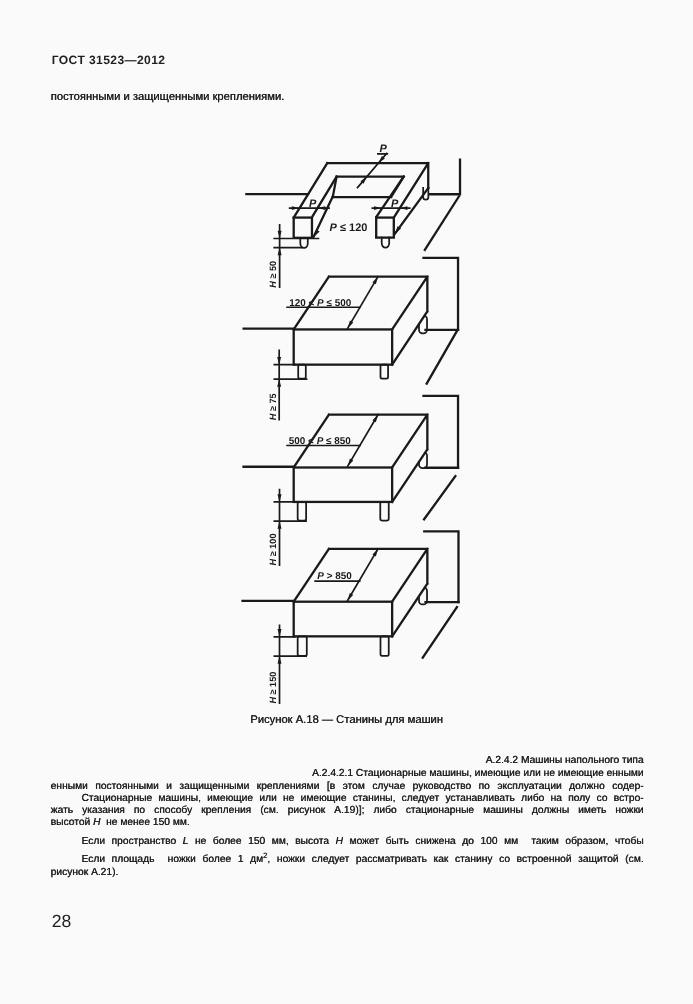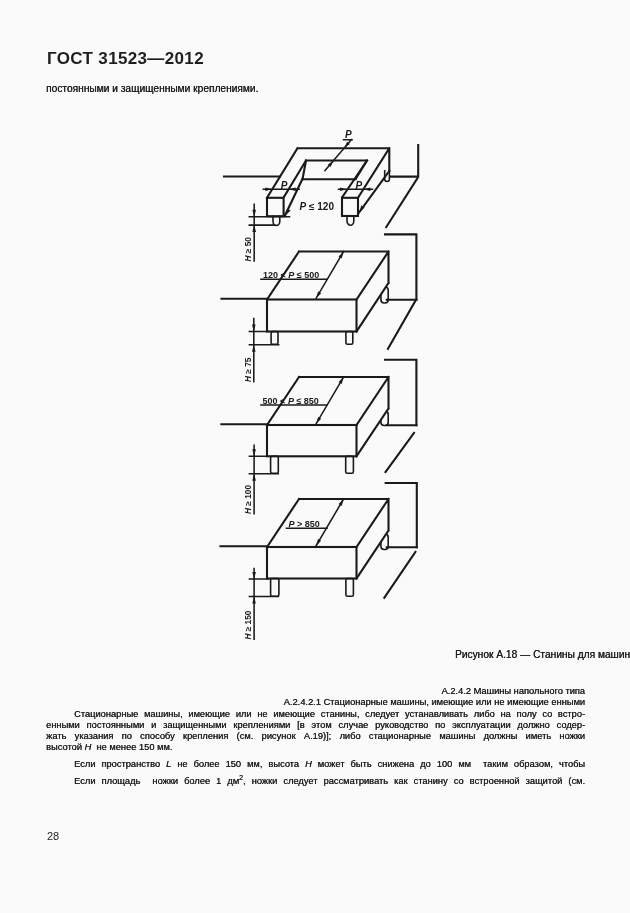--- a/index.html
+++ b/index.html
@@ -8,21 +8,21 @@
 .txt{font-size:10.2px;line-height:12.2px;width:539px;left:46px;text-shadow:0.3px 0 0 currentColor;}
 .jl{text-align:justify;text-align-last:justify;}
 .sm{font-size:9.3px;line-height:11.3px;}
 .sm .ind{padding-left:28px;text-align:right;}
 .ind{padding-left:28px;box-sizing:border-box;}
 i{font-style:italic;}
 sup{font-size:7px;vertical-align:super;line-height:0;}
 </style>
 </head>
 <body>
-<div class="abs" style="left:47px;top:48.5px;font-size:17px;font-weight:bold;letter-spacing:0.35px;">ГОСТ 31523—2012</div>
+<div class="abs" style="left:47px;top:48.5px;font-size:11px;font-weight:bold;letter-spacing:0.35px;">ГОСТ 31523—2012</div>
 
 <div class="abs txt" style="top:83px;">
   <div>постоянными и защищенными креплениями.</div>
 </div>
 
 <svg class="abs" style="left:200px;top:128px;" width="230" height="522" viewBox="200 128 230 522" fill="none" stroke="#1a1a1a" stroke-width="2.1" stroke-linecap="square">
 
 <g>
   <path d="M297.5,148.3 H389.3 M297.5,148.3 L267,197.8 M389.3,148.3 L358,197.8 M389.3,148.3 V170.7"></path>
   <path d="M306,160.5 H367 M306,160.5 L302.5,179.2 M302.5,179.2 H355.6 M367,160.5 L355.6,179"></path>
@@ -120,26 +120,27 @@
   <text x="263" y="278.3">120 &lt; <tspan font-style="italic">P</tspan> ≤ 500</text>
   <text x="262.6" y="403.5">500 &lt; <tspan font-style="italic">P</tspan> ≤ 850</text>
   <text x="288.5" y="526.6"><tspan font-style="italic">P</tspan> &gt; 850</text>
   <text transform="translate(250.7,261.5) rotate(-90)" font-size="8.3px"><tspan font-style="italic">H</tspan> ≥ 50</text>
   <text transform="translate(250.6,382) rotate(-90)" font-size="8.3px"><tspan font-style="italic">H</tspan> ≥ 75</text>
   <text transform="translate(250.9,514) rotate(-90)" font-size="8.3px"><tspan font-style="italic">H</tspan> ≥ 100</text>
   <text transform="translate(250.9,639.6) rotate(-90)" font-size="8.3px"><tspan font-style="italic">H</tspan> ≥ 150</text>
 </g>
 </svg>
 
-<div class="abs" style="left:0;top:649px;width:630px;text-align:right;font-size:10.2px;text-shadow:0.3px 0 0 currentColor;">Рисунок А.18 — Станины для машин</div>
+<div class="abs" style="left:0;top:649px;width:630px;text-align:center;font-size:10.2px;text-shadow:0.3px 0 0 currentColor;">Рисунок А.18 — Станины для машин</div>
 
 <div class="abs txt sm" style="top:686px;">
   <div class="ind">А.2.4.2 Машины напольного типа</div>
   <div class="ind">А.2.4.2.1 Стационарные машины, имеющие или не имеющие енными</div>
+  <div class="jl">енными постоянными и защищенными креплениями [в этом случае руководство по эксплуатации должно содер-</div>
   <div class="jl ind">Стационарные машины, имеющие или не имеющие станины, следует устанавливать либо на полу со встро-</div>
-  <div class="jl">енными постоянными и защищенными креплениями [в этом случае руководство по эксплуатации должно содер-</div>
   <div class="jl">жать указания по способу крепления (см. рисунок А.19)]; либо стационарные машины должны иметь ножки</div>
   <div>высотой <i>Н</i>&nbsp; не менее 150 мм.</div>
   <div class="jl ind" style="margin-top:5.5px">Если пространство <i>L</i> не более 150 мм, высота <i>Н</i> может быть снижена до 100 мм&nbsp; таким образом, чтобы</div>
   <div class="jl ind" style="margin-top:5.5px">Если площадь&nbsp; ножки более 1 дм<sup>2</sup>, ножки следует рассматривать как станину со встроенной защитой (см.</div>
+  <div>рисунок А.21).</div>
 </div>
 
-<div class="abs" style="left:47px;top:830px;font-size:11px;">28</div>
+<div class="abs" style="left:47px;top:830px;font-size:16px;">28</div>
 
 </body></html>

